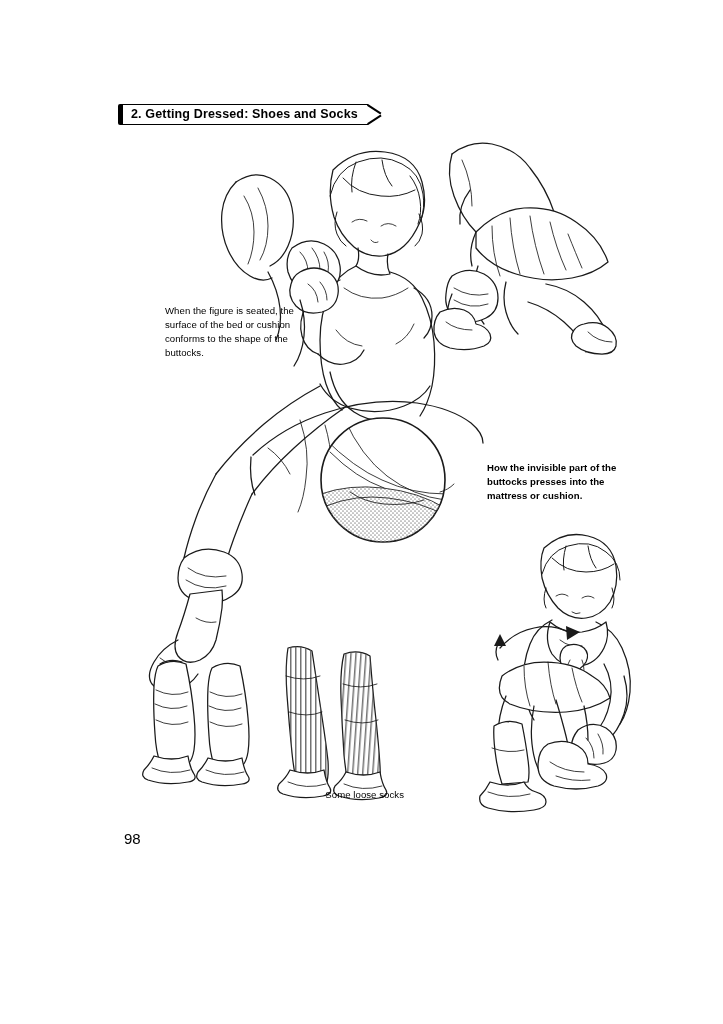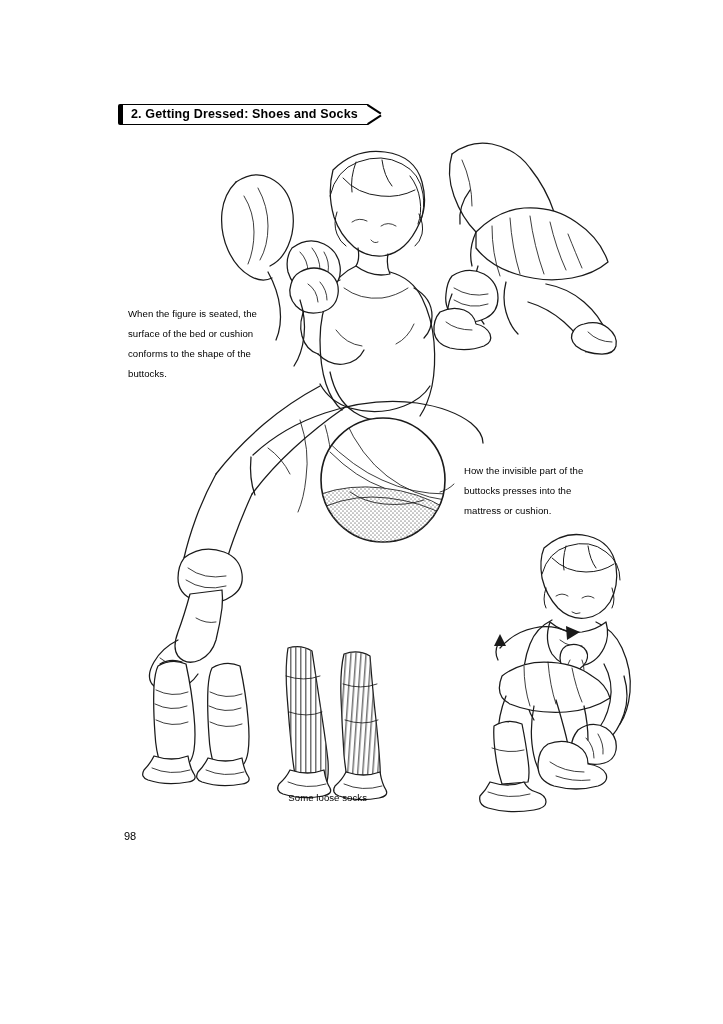--- a/index.html
+++ b/index.html
@@ -70,35 +70,36 @@
   .section-banner .arrow-end::after {
     bottom: 0px;
     transform: rotate(-33deg);
     transform-origin: left bottom;
   }
 
   
   .caption {
     position: absolute;
     font-size: 9.6px;
-    line-height: 20px;
+    line-height: 14px;
     color: #000;
     letter-spacing: 0.05px;
+    margin-left: 37px;
   }
   #caption-seated { left: 128px; top: 304px; width: 132px; }
-  #caption-buttocks { left: 464px; top: 461px; width: 146px; }
+  #caption-buttocks { left: 450px; top: 461px; width: 146px; font-weight: bold; }
   #caption-loose-socks { left: 227px; top: 788px; width: 140px; text-align: right; }
   #caption-slipping { left: 468px; top: 788px; width: 140px; }
 
   
   #page-number {
     position: absolute;
     left: 124px;
     top: 830px;
-    font-size: 11px;
+    font-size: 15px;
   }
 
   
   #artwork {
     position: absolute;
     left: 0;
     top: 0;
     width: 723px;
     height: 1024px;
     pointer-events: none;

